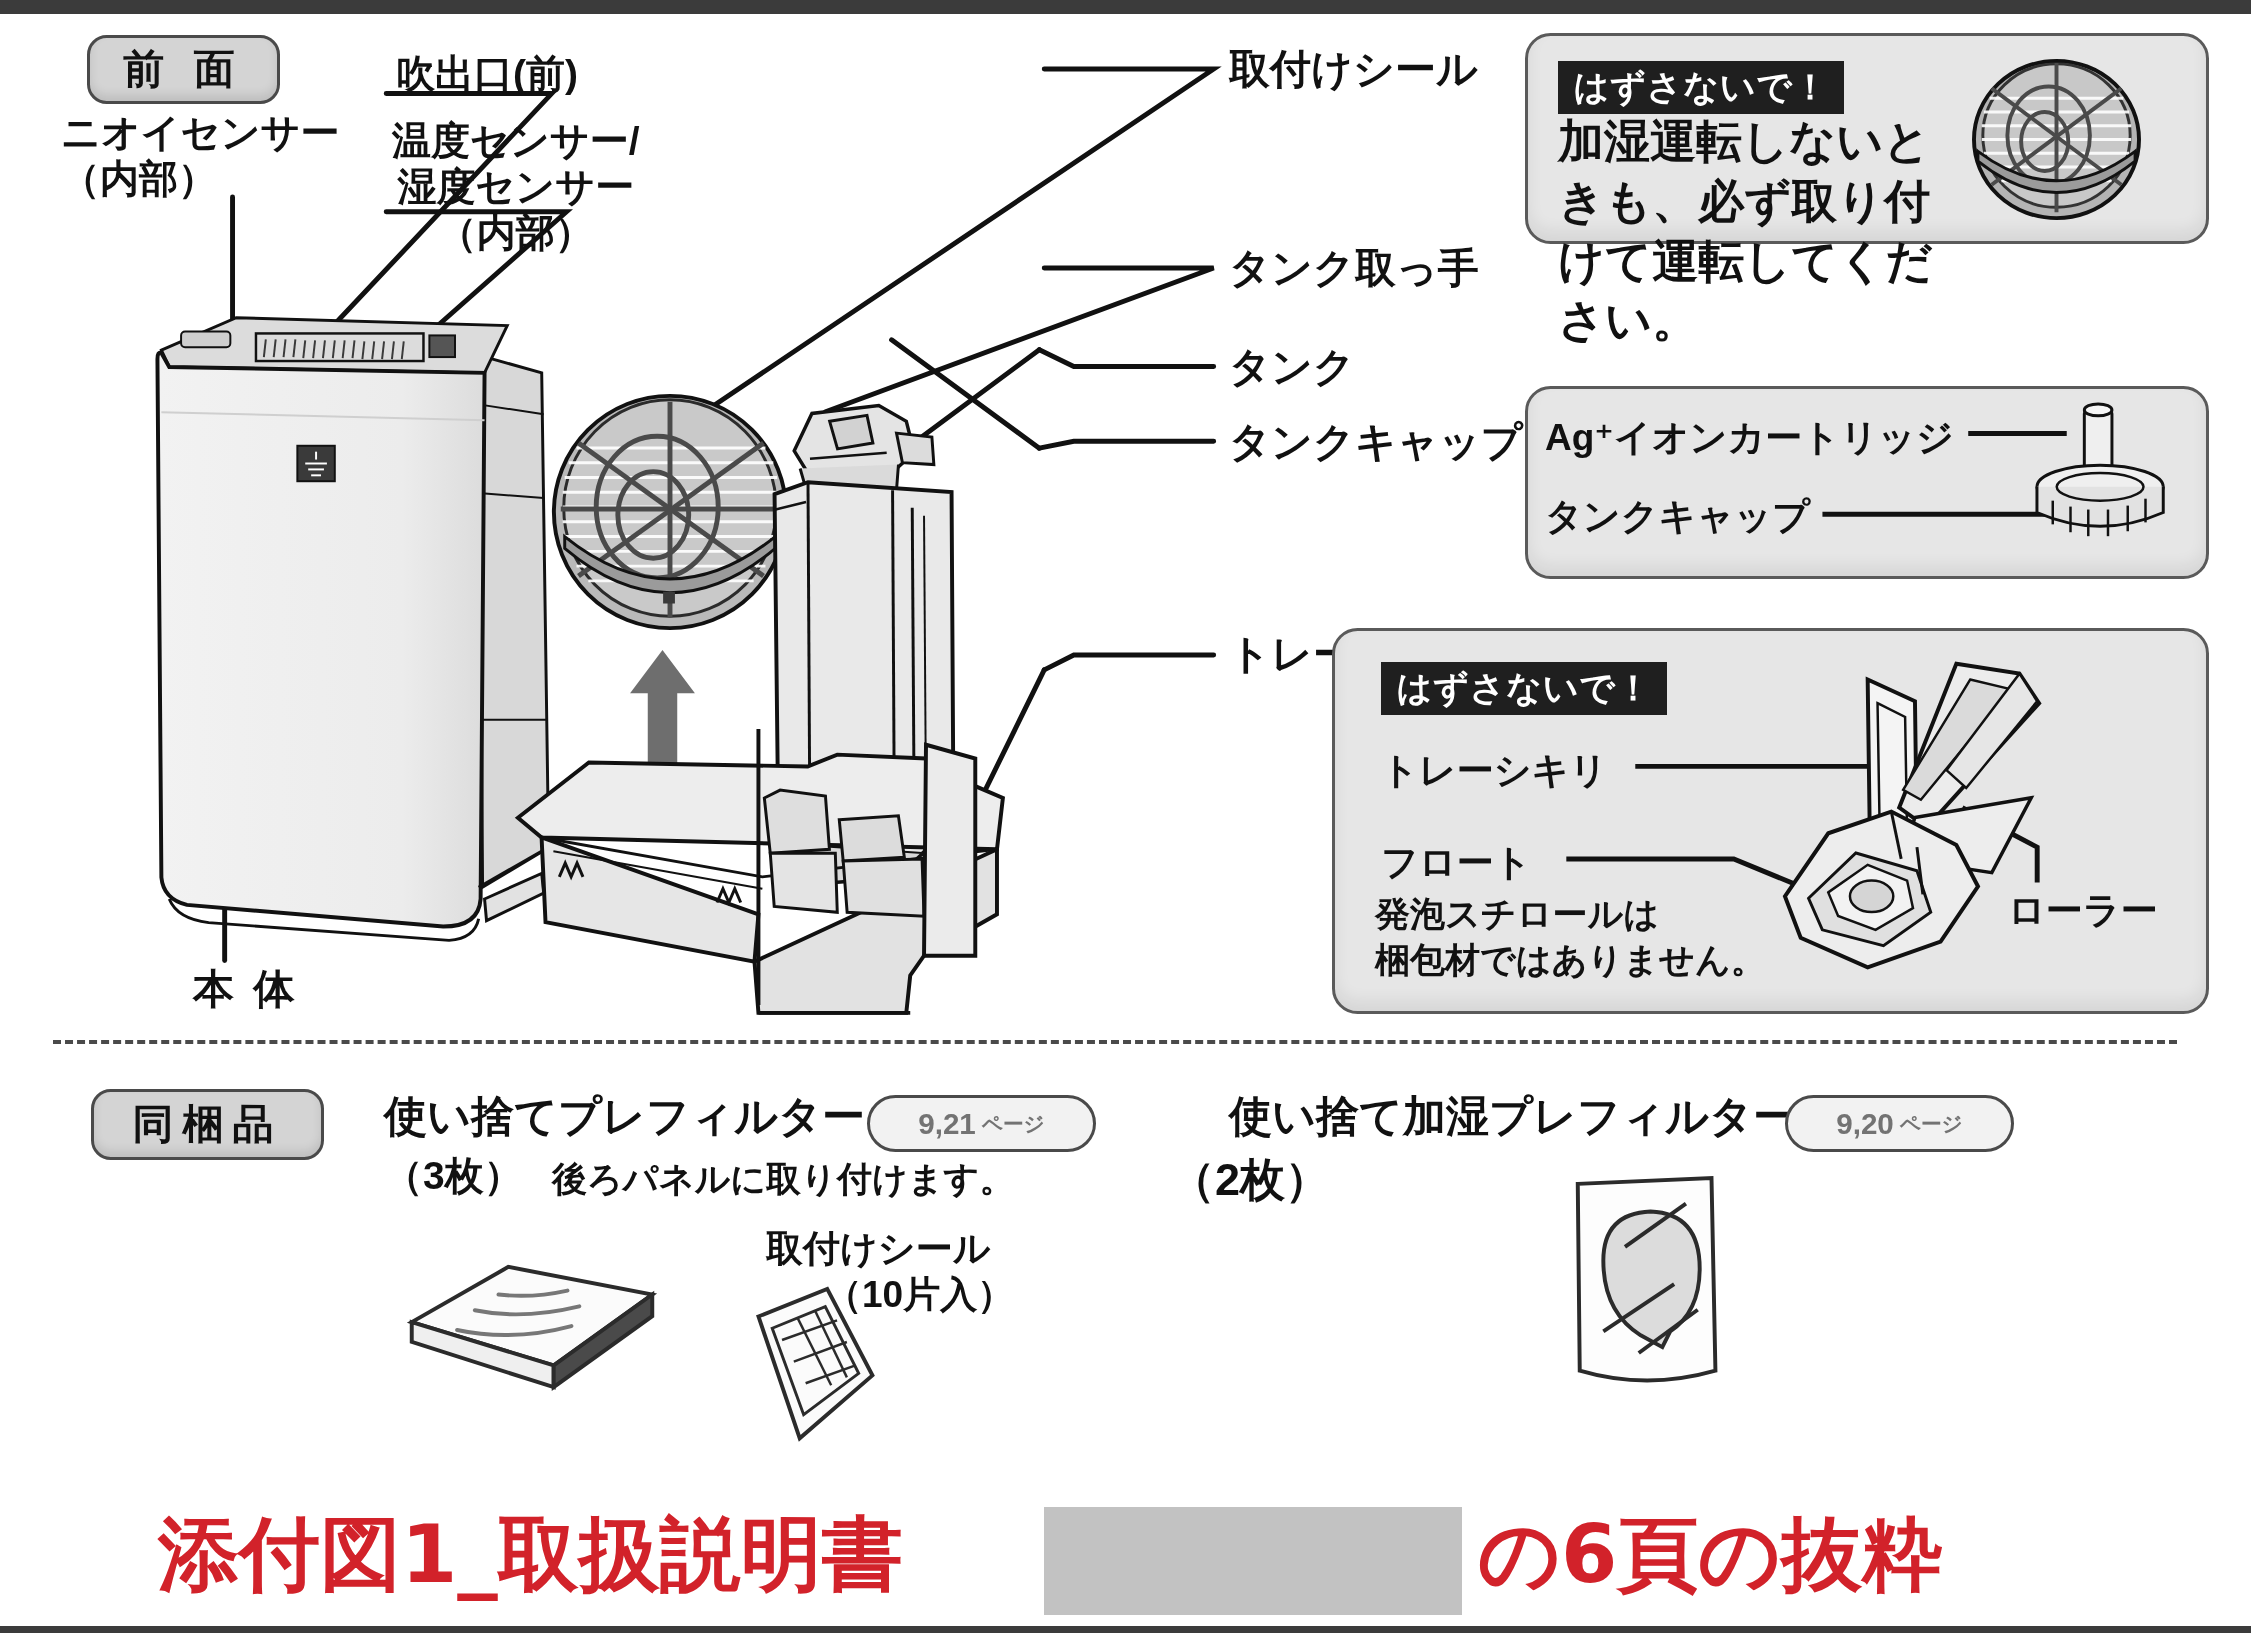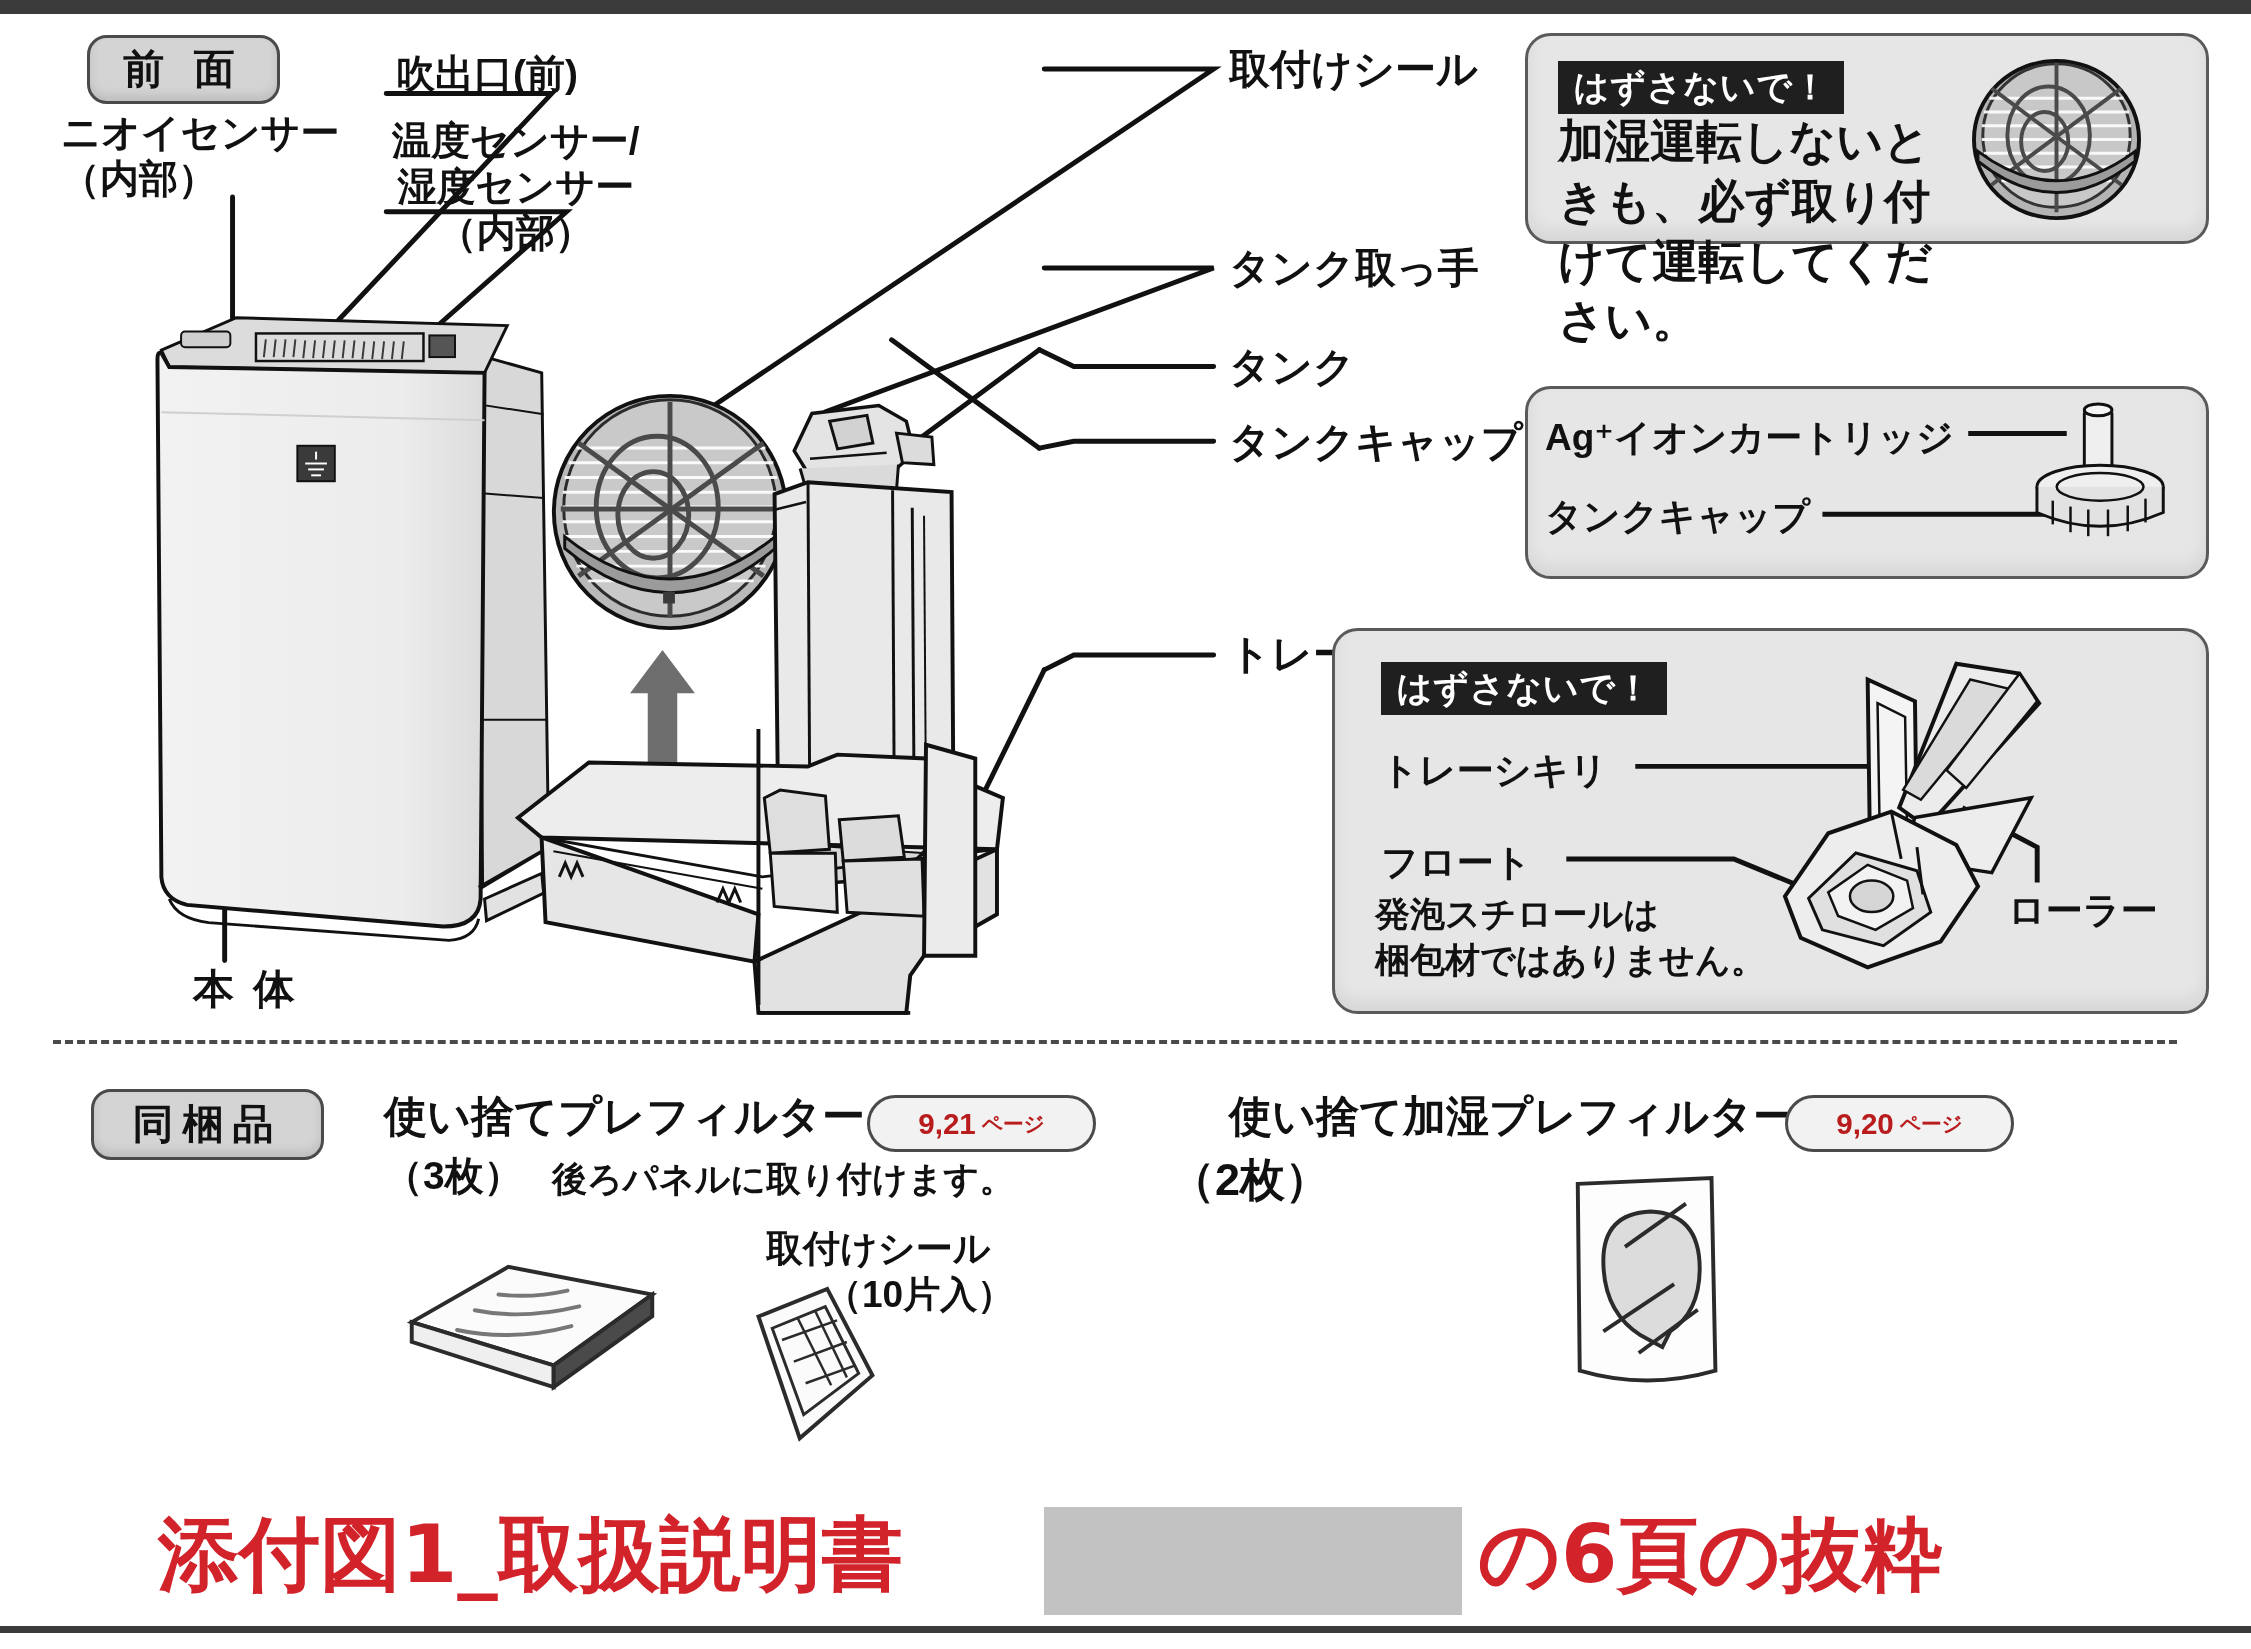--- a/index.html
+++ b/index.html
@@ -35,21 +35,21 @@
   }
   .cal-hdr{
     position:absolute;background:#1f1f1f;color:#fff;font-weight:700;
     display:flex;align-items:center;justify-content:center;letter-spacing:.02em;
   }
   .cal-txt{position:absolute;font-weight:600;color:#111;line-height:1.30;white-space:pre-line;}
 
   
   .pagepill{
     position:absolute;background:#f2f2f2;border:3px solid #4a4a4a;border-radius:984px;
-    display:flex;align-items:center;justify-content:center;gap:5.9px;color:#b91c1c;font-weight:700;
+    display:flex;align-items:center;justify-content:center;gap:5.9px;color:#737373;font-weight:700;
   }
   .pagepill .num{font-size:29.6px;}
   .pagepill .unit{font-size:20.7px;font-weight:700;}
 
   .dashed{position:absolute;border-top:4.9px dashed #4a4a4a;}
 
   
   .redcap{
     position:absolute;color:#d2222a;font-weight:700;white-space:nowrap;
     font-family:"DejaVu Sans","Liberation Sans",sans-serif;

